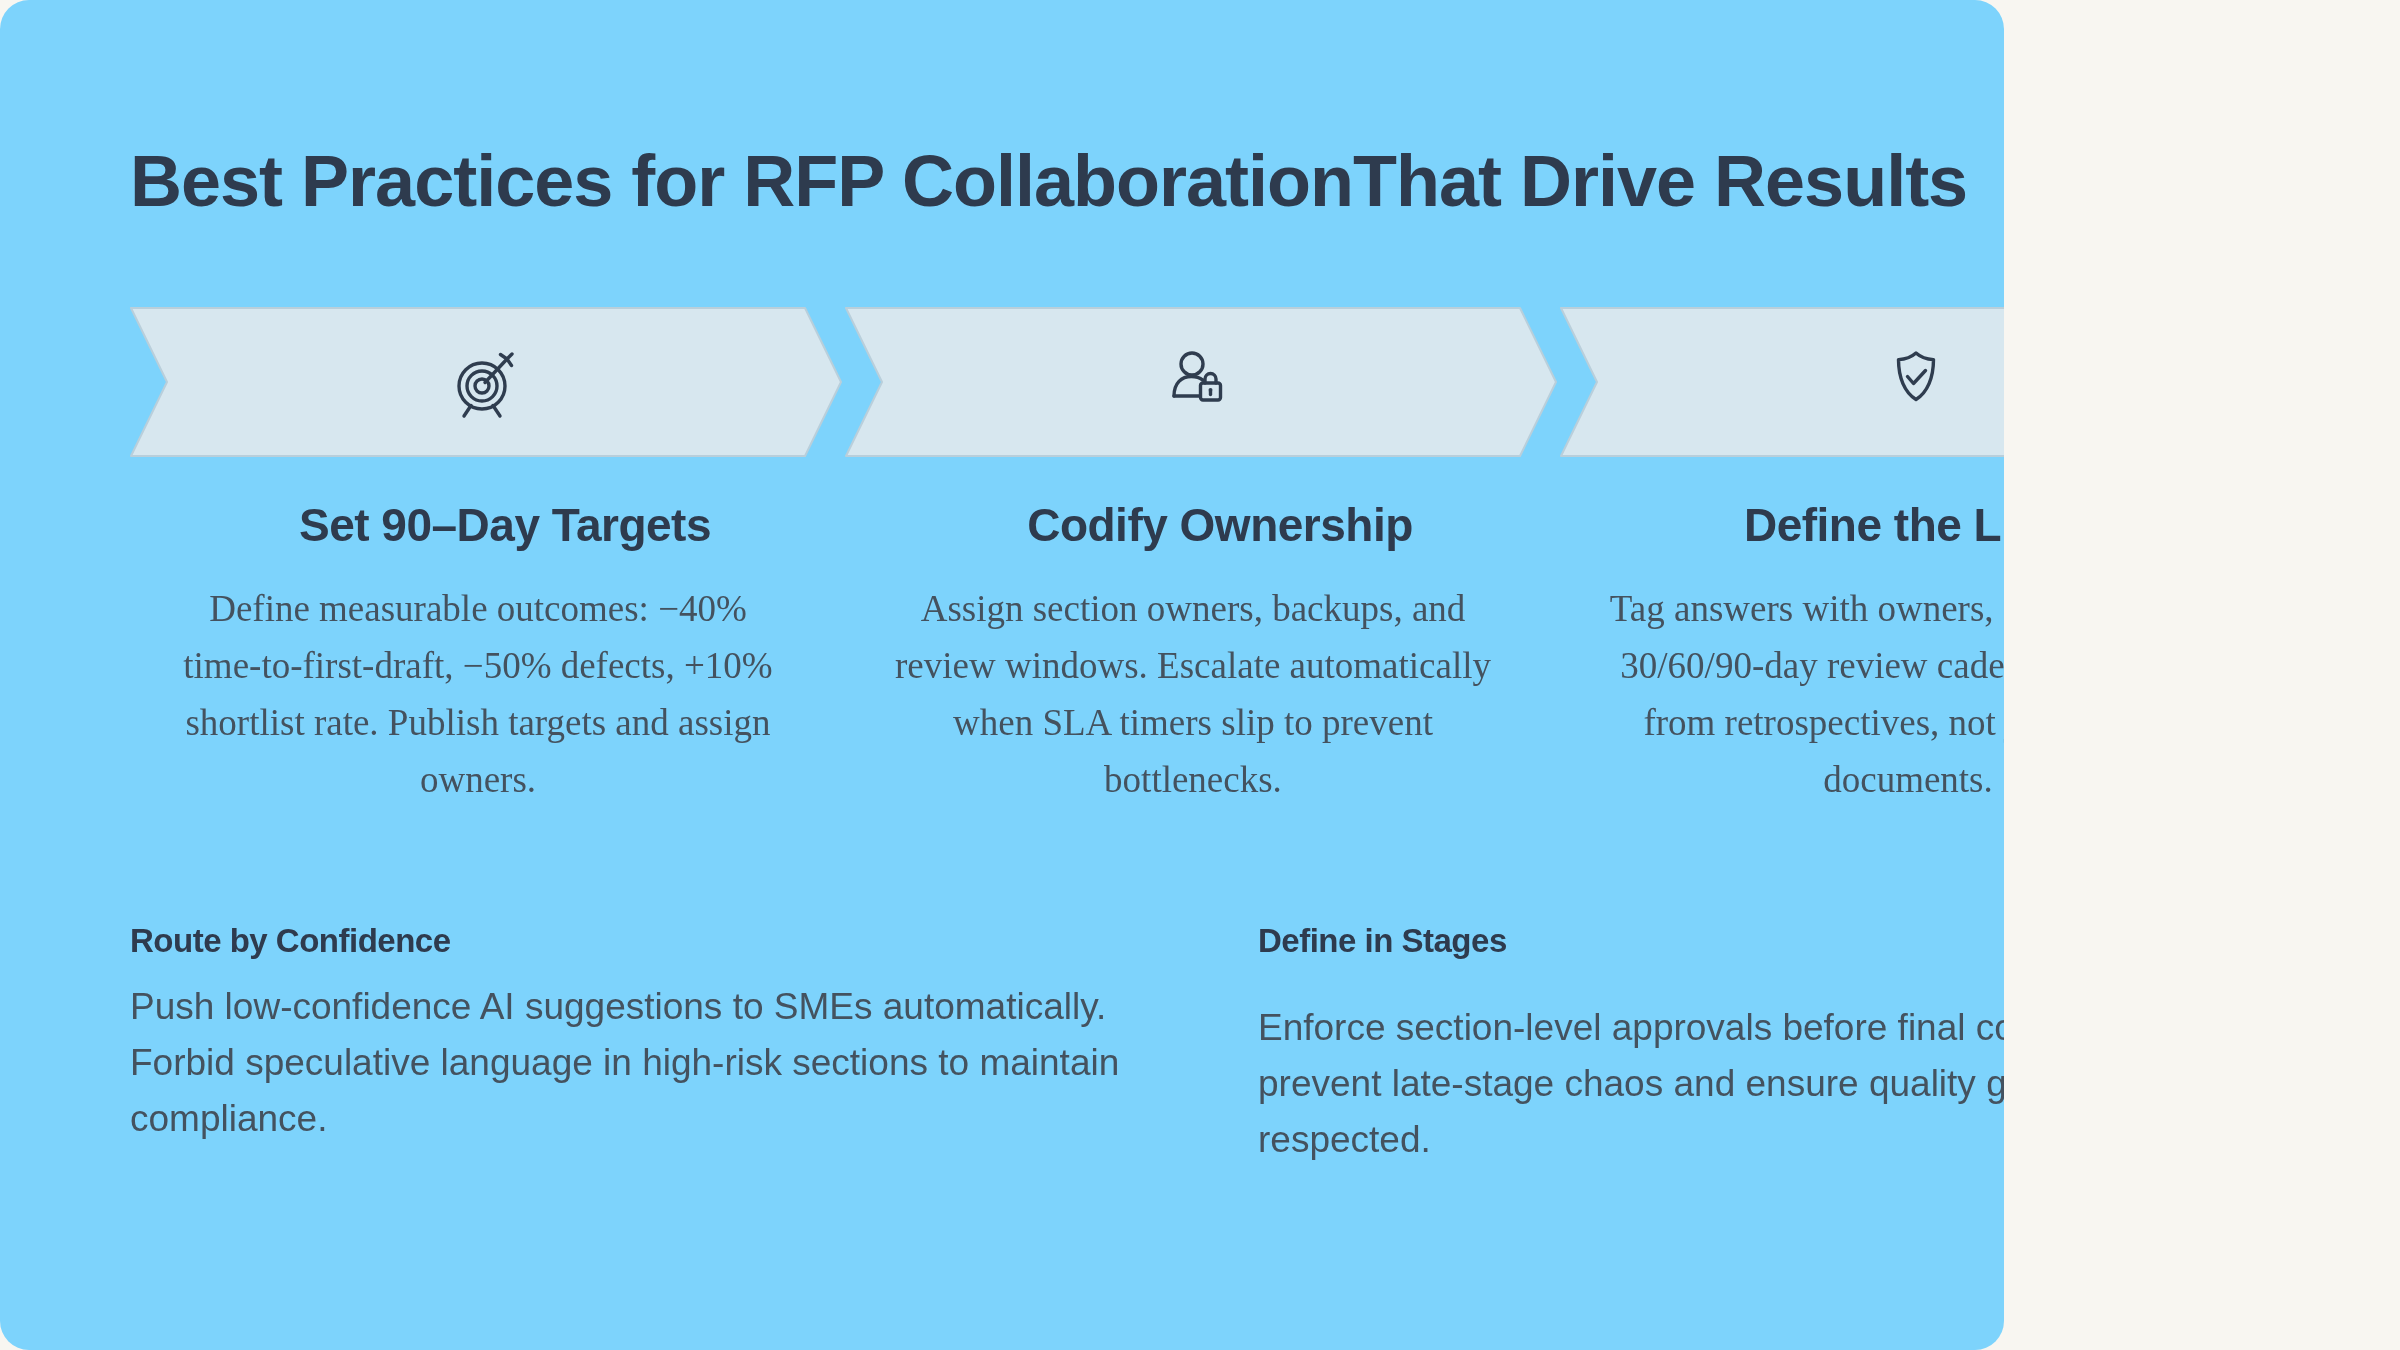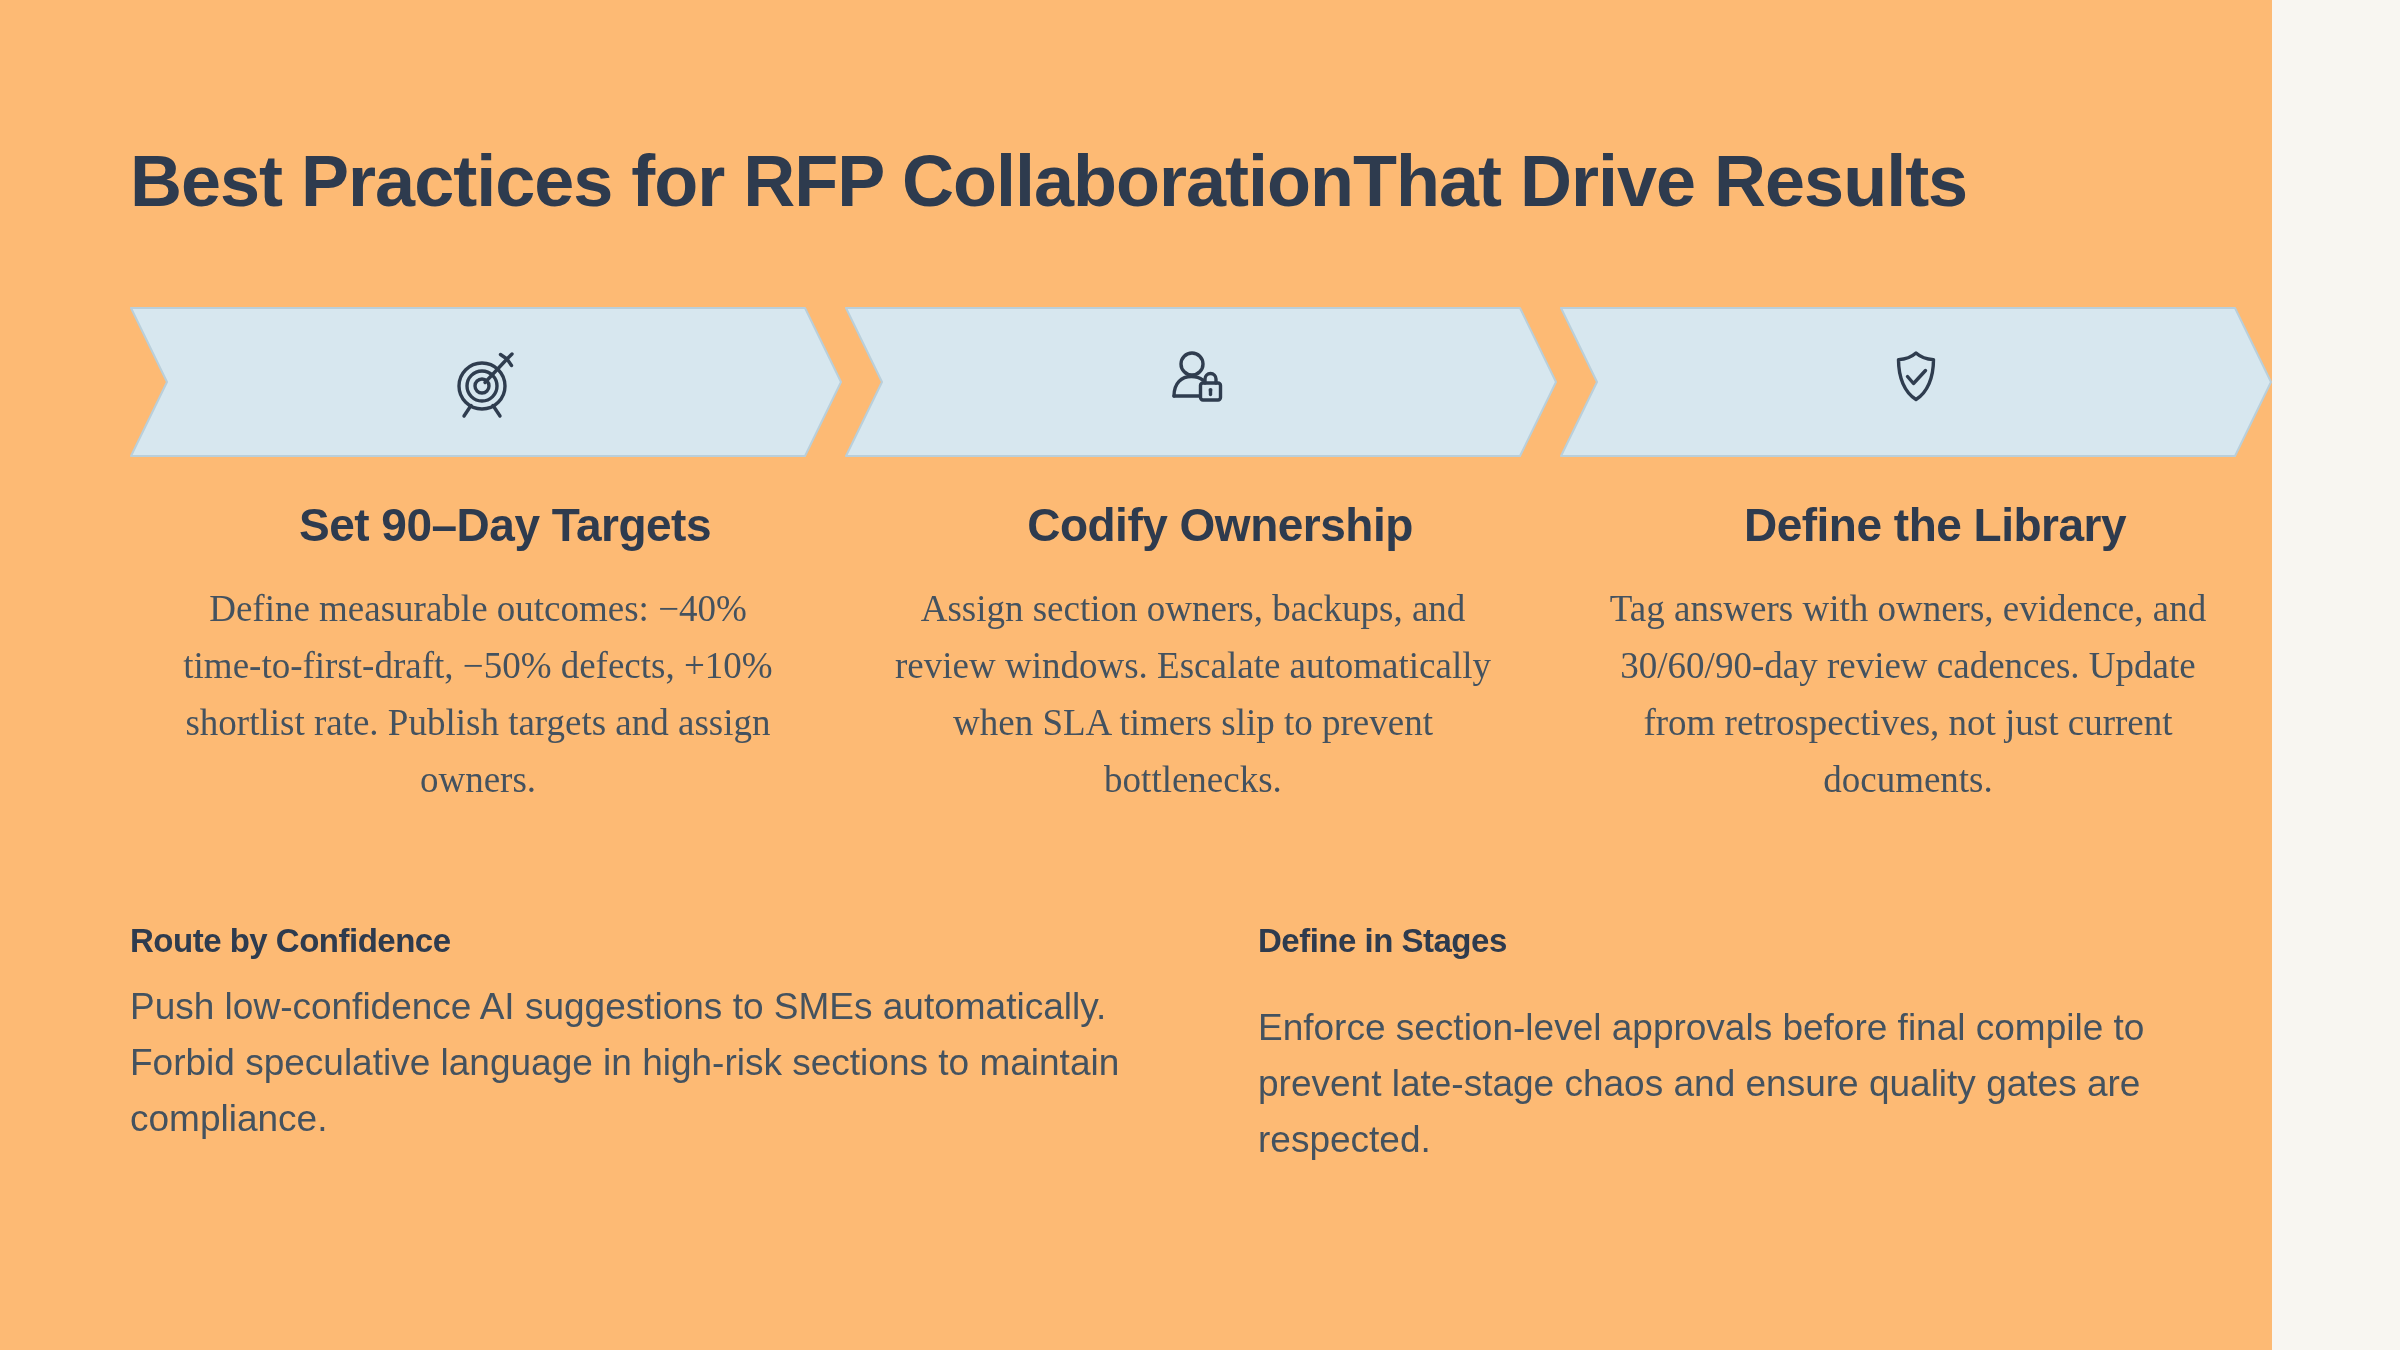--- a/index.html
+++ b/index.html
@@ -3,24 +3,25 @@
 <meta charset="utf-8">
 <style>
   html, body {
     margin: 0;
     padding: 0;
     background: #f8f6f1;
     font-family: "Liberation Sans", sans-serif;
   }
   .canvas {
     position: relative;
-    width: 2272px;
+    width: 2004px;
     height: 1350px;
-    background: #fdba74;
+    background: #7dd3fc;
     overflow: hidden;
+    border-radius: 29px;
   }
   .page-title {
     position: absolute;
     top: 140px;
     left: 130px;
     margin: 0;
     font-size: 72px;
     font-weight: 600;
     letter-spacing: -1px;
     color: #2e3b4e;

